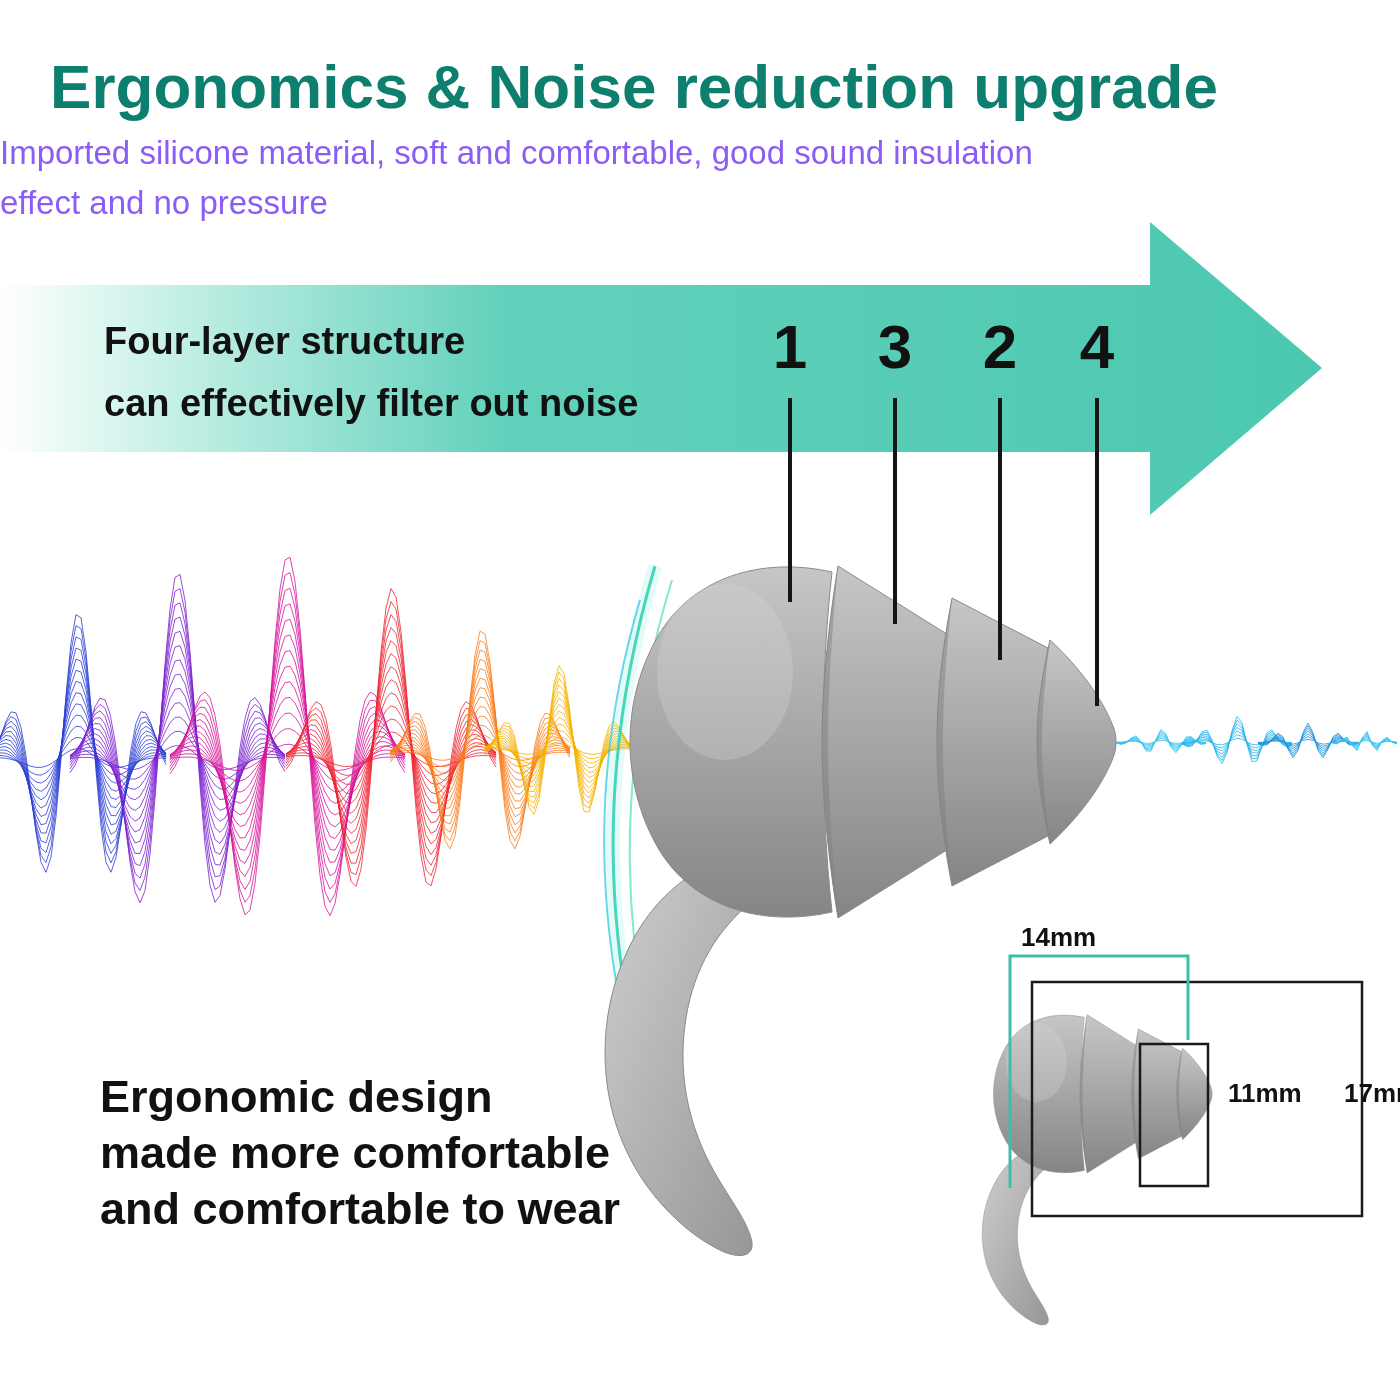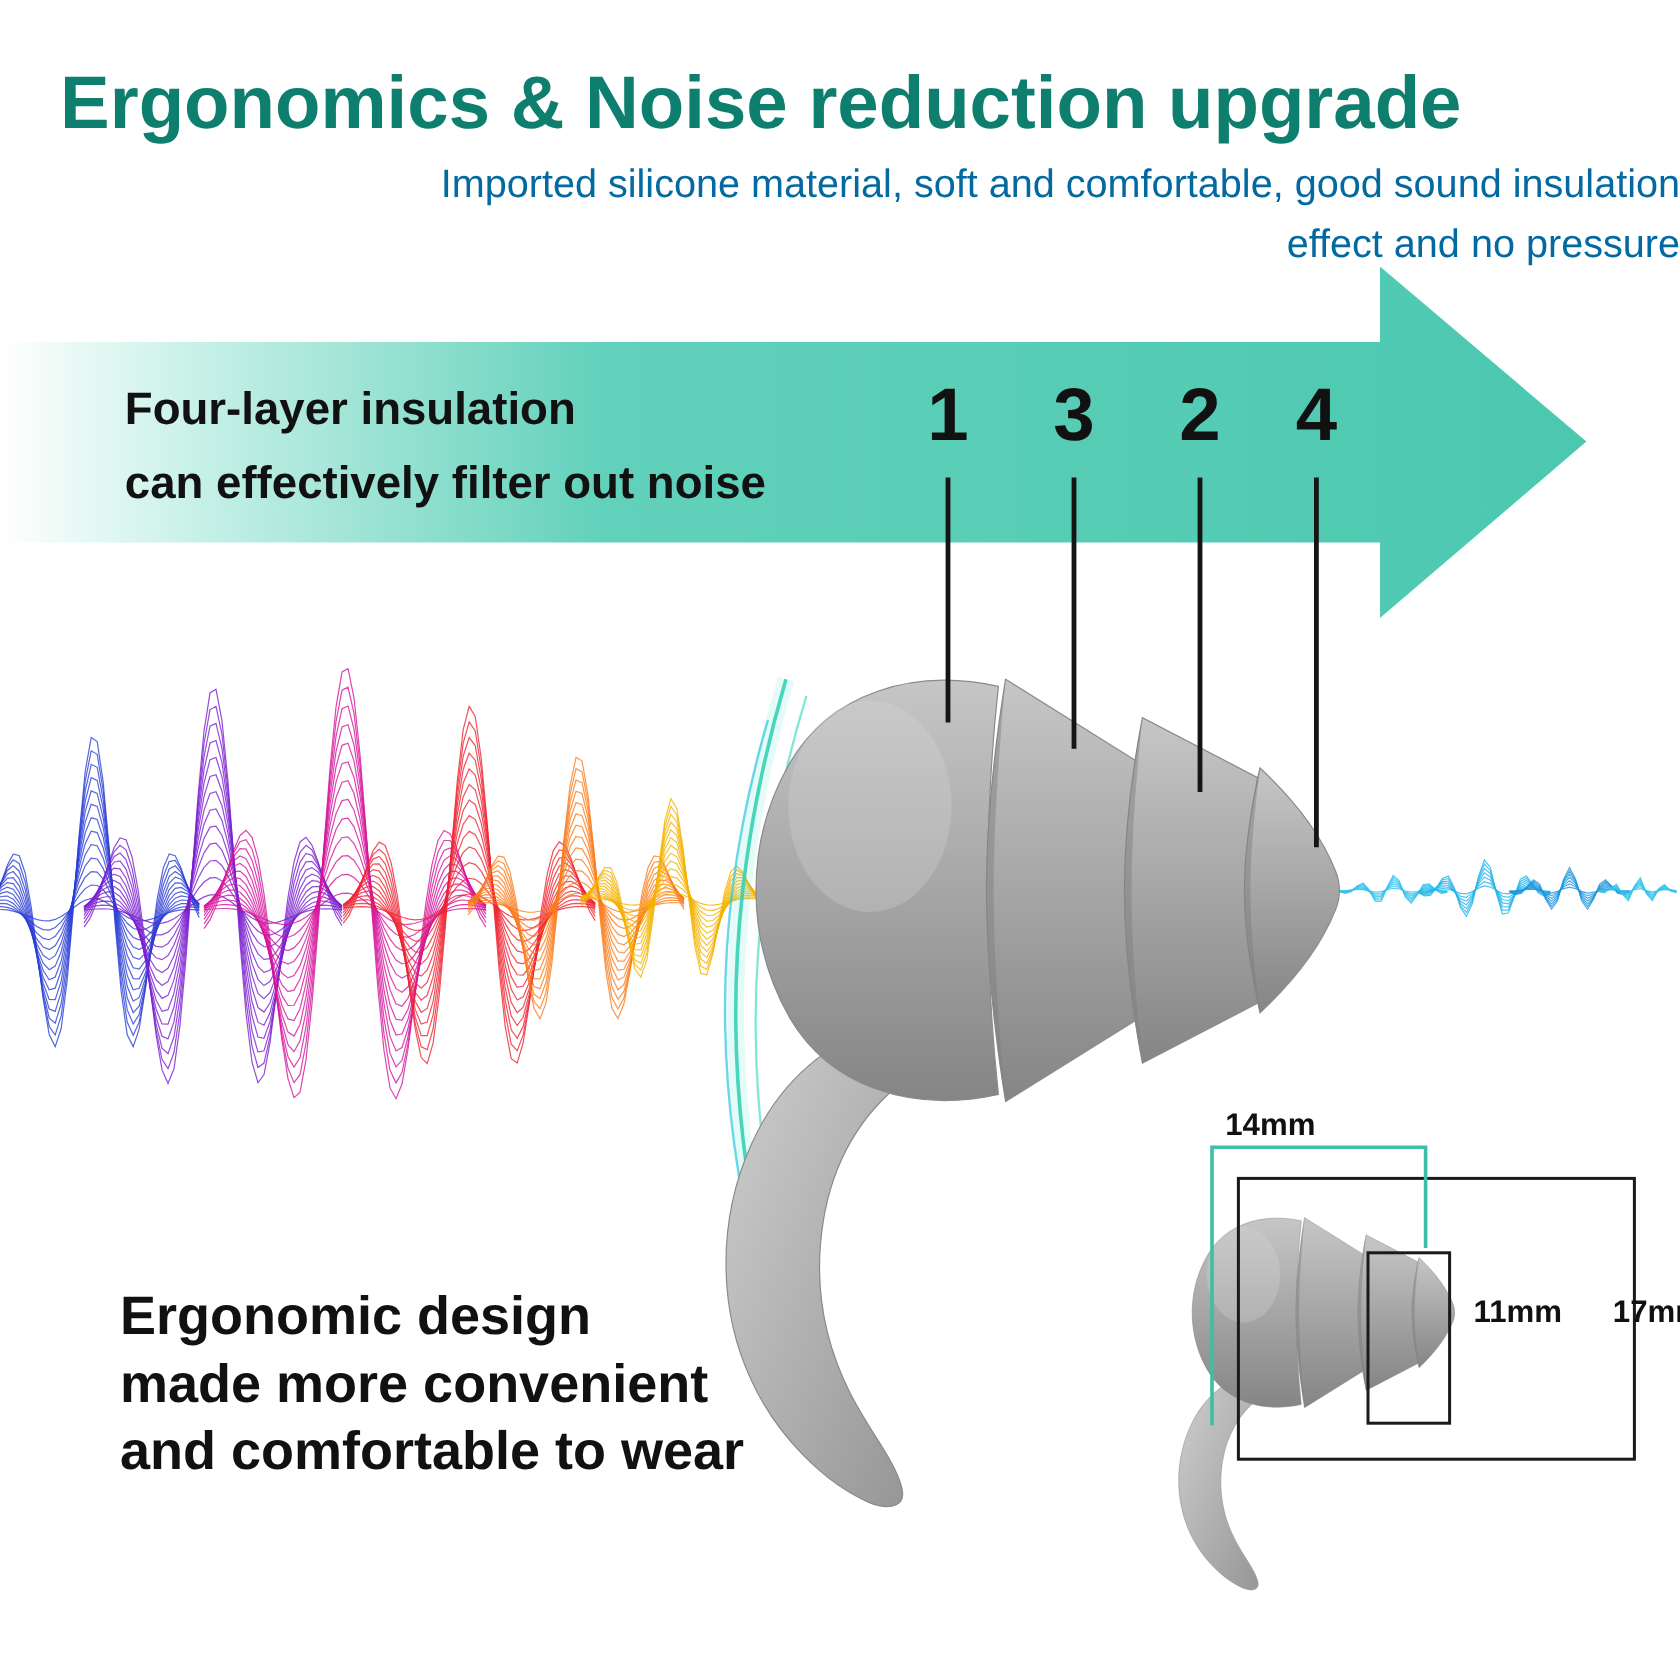--- a/index.html
+++ b/index.html
@@ -5,21 +5,21 @@
   html,body{margin:0;padding:0;}
   body{
     width:1400px;height:1400px;position:relative;overflow:hidden;
     background:#ffffff;
     font-family:"Liberation Sans","DejaVu Sans",sans-serif;
     color:#111;
   }
   .abs{position:absolute;white-space:nowrap;line-height:1;}
   #gfx{position:absolute;left:0;top:0;width:1400px;height:1400px;}
   .title{left:0;width:1268px;top:56px;text-align:center;font-size:62px;font-weight:700;color:#0e7f6f;letter-spacing:0px;}
-  .sub{left:0;width:1400px;text-align:right;font-size:33px;font-weight:400;color:#0369a1;}
+  .sub{left:0;width:1400px;text-align:left;font-size:33px;font-weight:400;color:#8b5cf6;}
   .sub1{top:136px;}
   .sub2{top:186px;}
   .banner{left:104px;font-size:38px;font-weight:700;color:#111;}
   .banner1{top:322px;}
   .banner2{top:384px;}
   .num{width:80px;text-align:center;top:316px;font-size:62px;font-weight:700;color:#111;}
   .num1{left:750px;}
   .num2{left:855px;}
   .num3{left:960px;}
   .num4{left:1057px;}
@@ -220,27 +220,27 @@
     <rect x="1032" y="982" width="330" height="234" stroke="#1a1a1a" stroke-width="2.5"></rect>
     <rect x="1140" y="1044" width="68" height="142" stroke="#1a1a1a" stroke-width="2.5"></rect>
     <path d="M 1010 1188 L 1010 956 L 1188 956 L 1188 1040" stroke="#3bbfa8" stroke-width="3"></path>
   </g>
 </svg>
 
 <div class="abs title">Ergonomics &amp; Noise reduction upgrade</div>
 <div class="abs sub sub1">Imported silicone material, soft and comfortable, good sound insulation</div>
 <div class="abs sub sub2">effect and no pressure</div>
 
-<div class="abs banner banner1">Four-layer insulation</div>
+<div class="abs banner banner1">Four-layer structure</div>
 <div class="abs banner banner2">can effectively filter out noise</div>
 
 <div class="abs num num1">1</div>
 <div class="abs num num2">3</div>
 <div class="abs num num3">2</div>
 <div class="abs num num4">4</div>
 
 <div class="abs note note1">Ergonomic design</div>
-<div class="abs note note2">made more convenient</div>
+<div class="abs note note2">made more comfortable</div>
 <div class="abs note note3">and comfortable to wear</div>
 
 <div class="abs dim dim14">14mm</div>
 <div class="abs dim dim11">11mm</div>
 <div class="abs dim dim17">17mm</div>
 
 </body></html>

